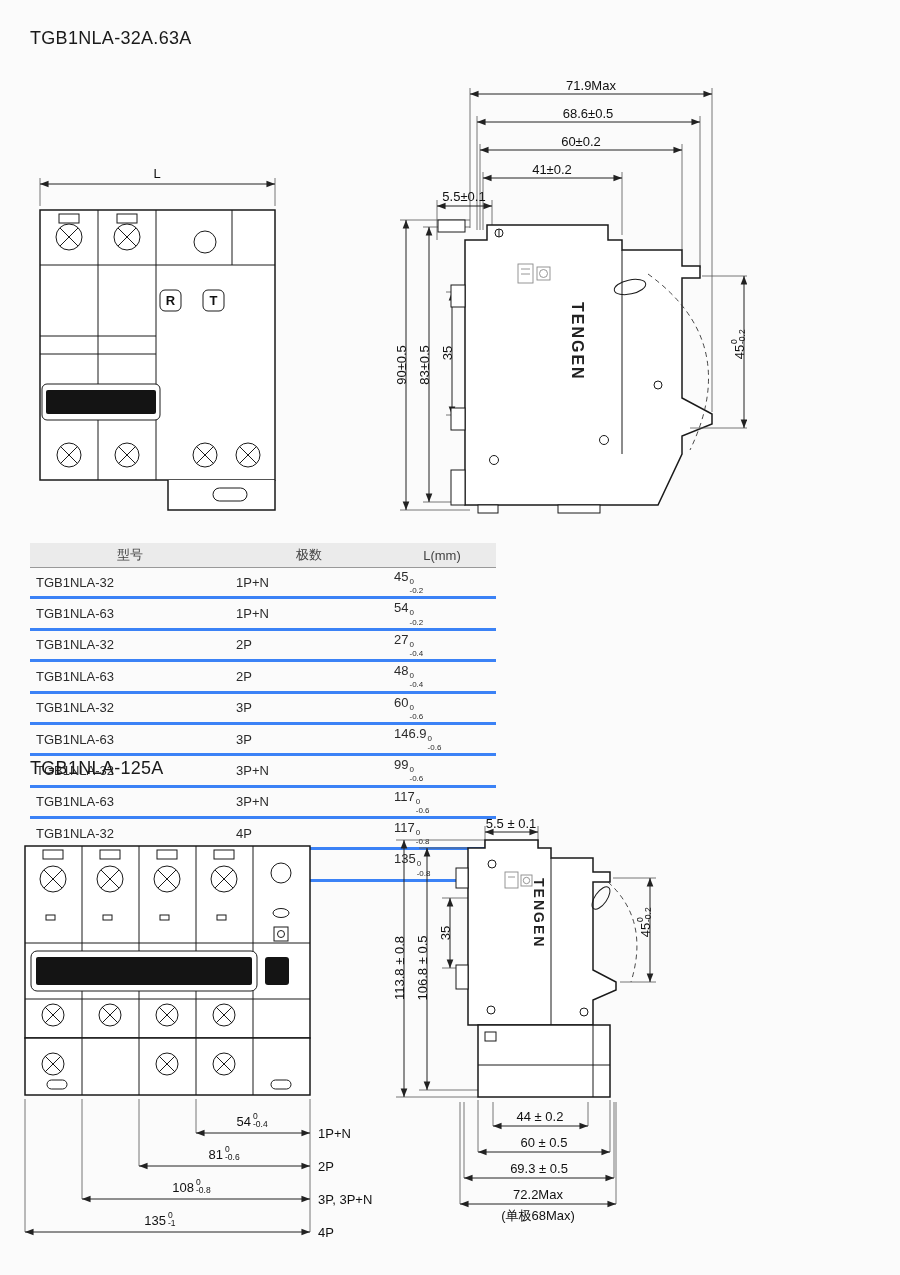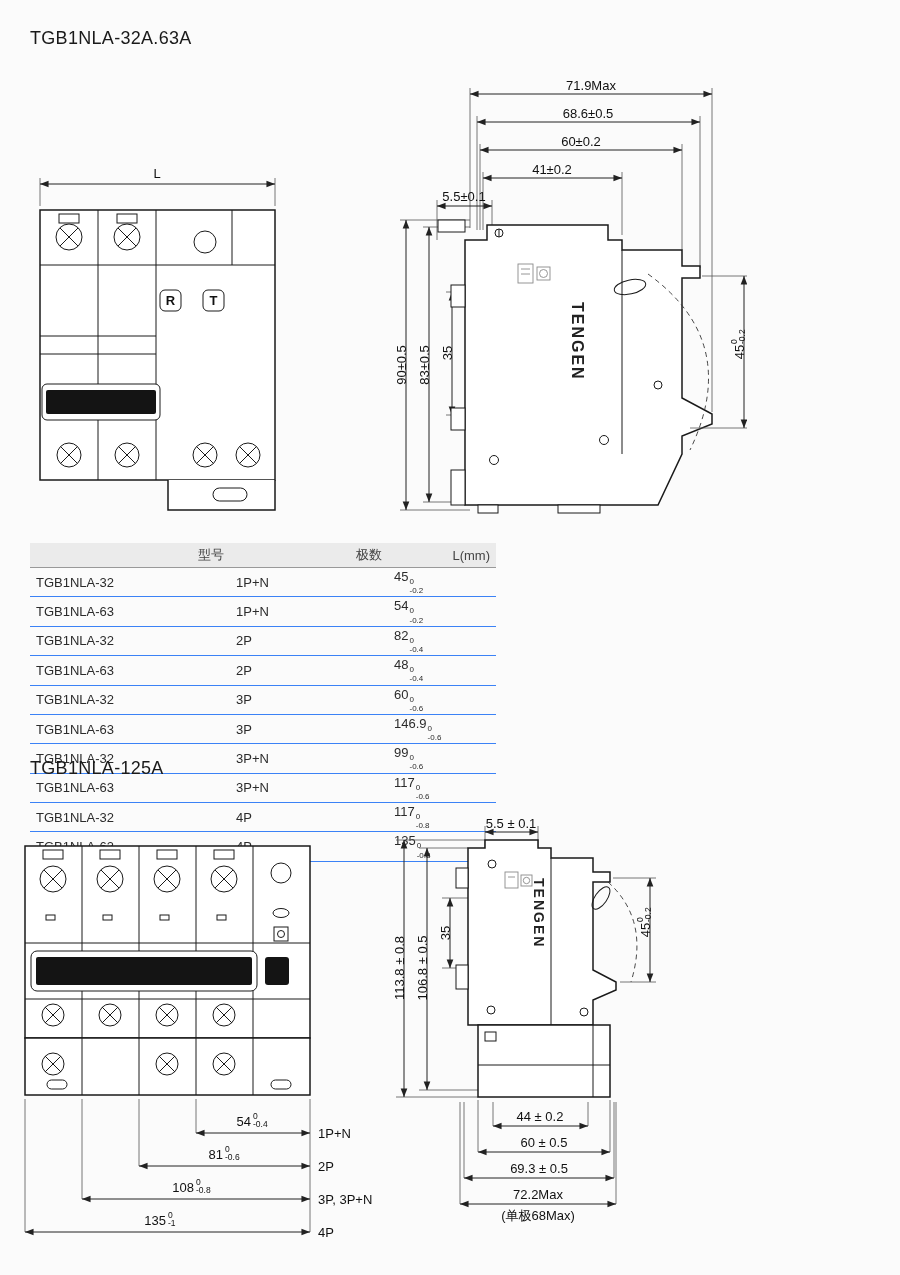--- a/index.html
+++ b/index.html
@@ -7,22 +7,22 @@
 .page{position:relative;width:747px;height:1275px;background:#fbfbfb;overflow:hidden}
 .title{position:absolute;font-size:18px;font-weight:500;color:#1a1a1a;letter-spacing:.3px}
 #t1{left:30px;top:28px}
 #t2{left:30px;top:758px}
 svg{position:absolute;overflow:visible}
 #svgA{left:28px;top:158px}
 #svgB{left:390px;top:80px}
 #svgC{left:15px;top:833px}
 #svgD{left:388px;top:820px}
 .spec{position:absolute;left:30px;top:543px;width:466px;border-collapse:collapse;font-size:13px;color:#333;table-layout:fixed}
-.spec th{background:#ebebeb;color:#444;font-weight:400;text-align:right;padding:3px 6px;border-bottom:1px solid #999}
-.spec td{border-bottom:1px solid #3b82f6;padding:1px 6px;color:#2b2b2b;white-space:nowrap}
+.spec th{background:#ebebeb;color:#444;font-weight:400;text-align:center;padding:3px 6px;border-bottom:1px solid #999}
+.spec td{border-bottom:3px solid #3b82f6;padding:1px 6px;color:#2b2b2b;white-space:nowrap}
 .spec .c1{width:200px}.spec .c2{width:158px}
 .tol{display:inline-flex;flex-direction:column;font-size:8px;line-height:1.15;vertical-align:-3px;margin-left:1px;color:#2b2b2b}
 .pf{stroke:#1a1a1a;stroke-width:1.5;fill:#fff}
 .pt{stroke:#1a1a1a;stroke-width:1;fill:none}
 .ptf{stroke:#1a1a1a;stroke-width:1;fill:#fff}
 .dk{fill:#141414;stroke:none}
 .dim{stroke:#222;stroke-width:1;fill:none}
 .ext{stroke:#555;stroke-width:.8;fill:none}
 .dash{stroke:#333;stroke-width:.9;stroke-dasharray:5 4;fill:none}
 .gray{stroke:#8a8a8a;stroke-width:.9;fill:none}
@@ -204,21 +204,21 @@
           <td>TGB1NLA-63</td>
           <td>1P+N</td>
           <td><span>54</span><span class="tol">
               <span>0</span>
               <span>-0.2</span>
             </span></td>
         </tr>
       <tr>
           <td>TGB1NLA-32</td>
           <td>2P</td>
-          <td><span>82</span><span class="tol">
+          <td><span>27</span><span class="tol">
               <span>0</span>
               <span>-0.4</span>
             </span></td>
         </tr>
       <tr>
           <td>TGB1NLA-63</td>
           <td>2P</td>
           <td><span>48</span><span class="tol">
               <span>0</span>
               <span>-0.4</span>

